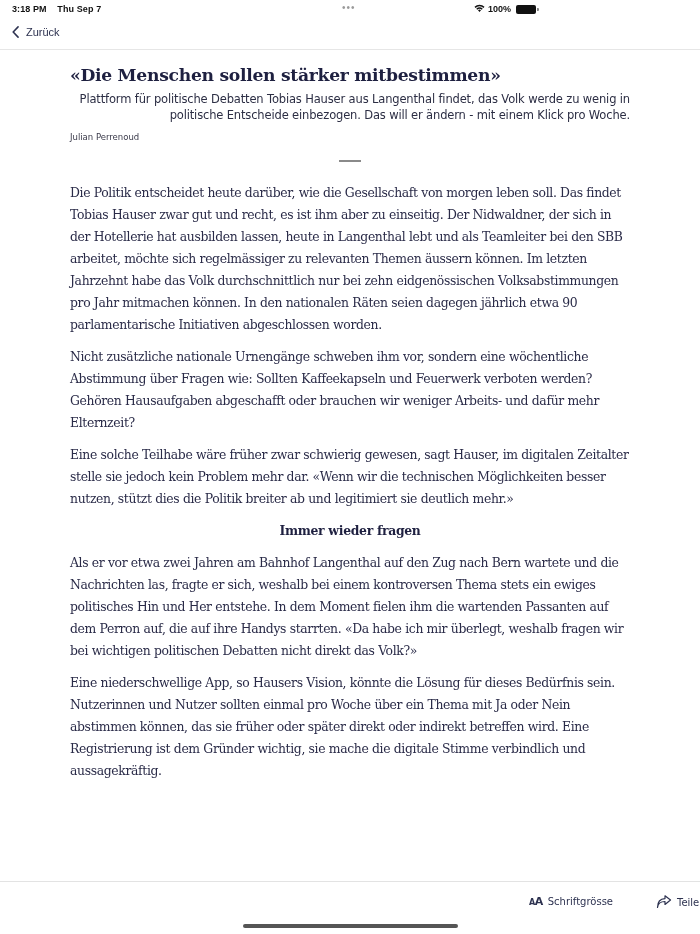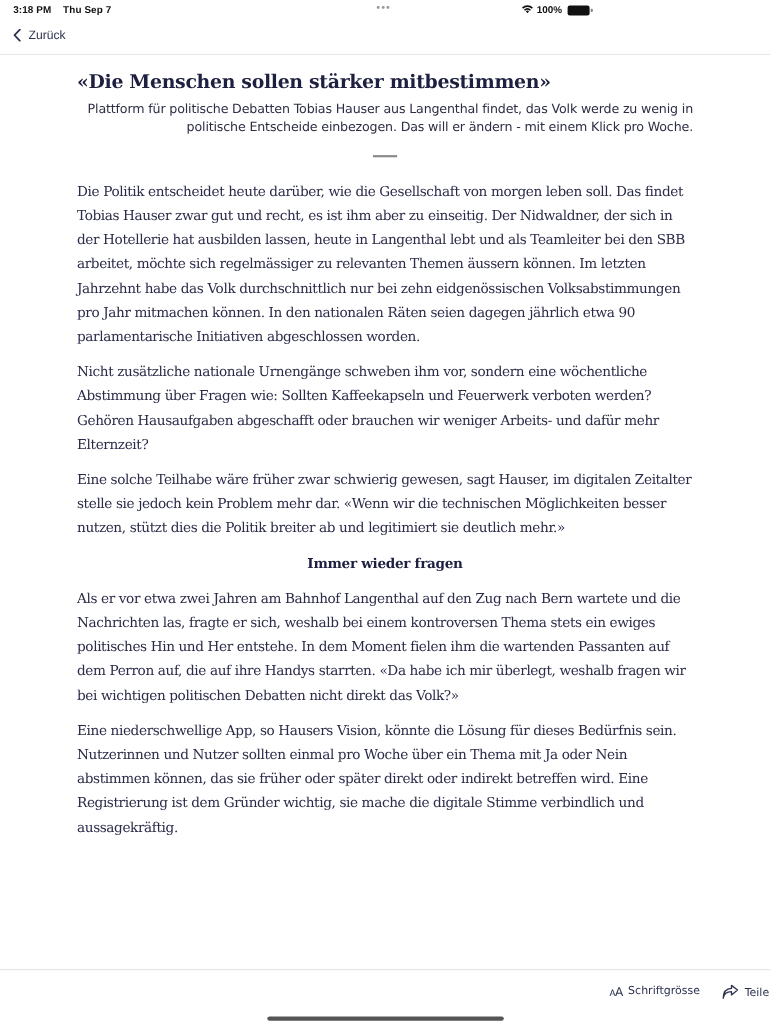--- a/index.html
+++ b/index.html
@@ -29,21 +29,21 @@
     .separator { width: 22px; height: 1.5px; background: #8a8a8a; margin: 18px auto 0 auto; }
 
     .body { margin-top: 20px; font-family: "DejaVu Serif", serif; font-size: 12.4px; line-height: 22px; color: #2a2b48; letter-spacing: -0.35px; }
     .body p { margin-bottom: 10px; }
     .body h3 { font-family: "DejaVu Serif", serif; font-weight: bold; font-size: 12.4px; color: #1e2040; margin-bottom: 10px; line-height: 22px; letter-spacing: -0.3px; text-align: center; }
 
     .bottom-bar { position: absolute; left: 0; top: 881px; width: 700px; height: 53px; background: #ffffff; border-top: 1px solid #e3e3e3; }
     .toolbar-btn { position: absolute; top: 13px; display: flex; align-items: center; gap: 5px; font-family: "DejaVu Sans", sans-serif; font-size: 10px; color: #2d3250; cursor: pointer; }
     .font-size-btn { left: 529px; }
     .share-btn { left: 656px; }
-    .aa-icon { font-weight: normal; font-size: 11px; letter-spacing: -0.5px; color: #2d3250; margin-left: 25px; }
+    .aa-icon { font-weight: bold; font-size: 11px; letter-spacing: -0.5px; color: #2d3250; }
     .aa-icon small { font-size: 8px; }
     .home-indicator { position: absolute; left: 243px; top: 42px; width: 215px; height: 4px; border-radius: 3px; background: #555; }
   </style>
 </head>
 <body>
 
 <div class="status-bar">
   <div class="status-left">
     <span>3:18 PM</span>
     <span>Thu Sep 7</span>
@@ -65,20 +65,21 @@
     <svg viewBox="0 0 9 14">
         <path d="M7.5 1L1.8 7l5.7 6" stroke="#2d3250" stroke-width="1.8" fill="none" stroke-linecap="round" stroke-linejoin="round"></path>
       </svg>
     <span>Zurück</span>
   </div>
 </div>
 
 <div class="article">
   <h1 class="headline">«Die Menschen sollen stärker mitbestimmen»</h1>
   <div class="lead">Plattform für politische Debatten Tobias Hauser aus Langenthal findet, das Volk werde zu wenig in politische Entscheide einbezogen. Das will er ändern - mit einem Klick pro Woche.</div>
+  <div class="author">Julian Perrenoud</div>
   <div class="separator"></div>
 
   <div class="body">
     <p>Die Politik entscheidet heute darüber, wie die Gesellschaft von morgen leben soll. Das findet Tobias Hauser zwar gut und recht, es ist ihm aber zu einseitig. Der Nidwaldner, der sich in der Hotellerie hat ausbilden lassen, heute in Langenthal lebt und als Teamleiter bei den SBB arbeitet, möchte sich regelmässiger zu relevanten Themen äussern können. Im letzten Jahrzehnt habe das Volk durchschnittlich nur bei zehn eidgenössischen Volksabstimmungen pro Jahr mitmachen können. In den nationalen Räten seien dagegen jährlich etwa 90 parlamentarische Initiativen abgeschlossen worden.</p>
     <p>Nicht zusätzliche nationale Urnengänge schweben ihm vor, sondern eine wöchentliche Abstimmung über Fragen wie: Sollten Kaffeekapseln und Feuerwerk verboten werden? Gehören Hausaufgaben abgeschafft oder brauchen wir weniger Arbeits- und dafür mehr Elternzeit?</p>
     <p>Eine solche Teilhabe wäre früher zwar schwierig gewesen, sagt Hauser, im digitalen Zeitalter stelle sie jedoch kein Problem mehr dar. «Wenn wir die technischen Möglichkeiten besser nutzen, stützt dies die Politik breiter ab und legitimiert sie deutlich mehr.»</p>
     <h3>Immer wieder fragen</h3>
     <p>Als er vor etwa zwei Jahren am Bahnhof Langenthal auf den Zug nach Bern wartete und die Nachrichten las, fragte er sich, weshalb bei einem kontroversen Thema stets ein ewiges politisches Hin und Her entstehe. In dem Moment fielen ihm die wartenden Passanten auf dem Perron auf, die auf ihre Handys starrten. «Da habe ich mir überlegt, weshalb fragen wir bei wichtigen politischen Debatten nicht direkt das Volk?»</p>
     <p>Eine niederschwellige App, so Hausers Vision, könnte die Lösung für dieses Bedürfnis sein. Nutzerinnen und Nutzer sollten einmal pro Woche über ein Thema mit Ja oder Nein abstimmen können, das sie früher oder später direkt oder indirekt betreffen wird. Eine Registrierung ist dem Gründer wichtig, sie mache die digitale Stimme verbindlich und aussagekräftig.</p>
   </div>

